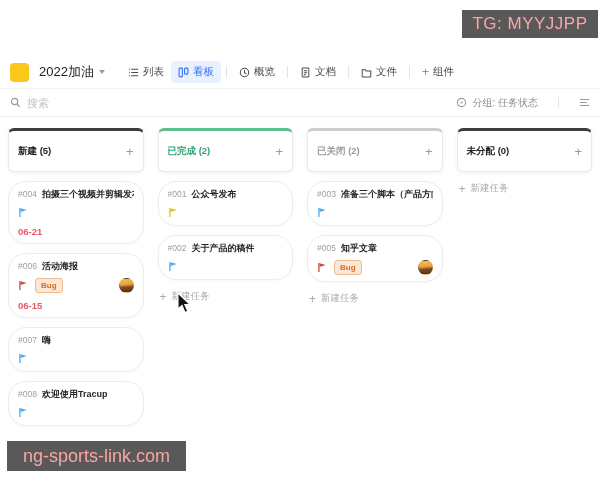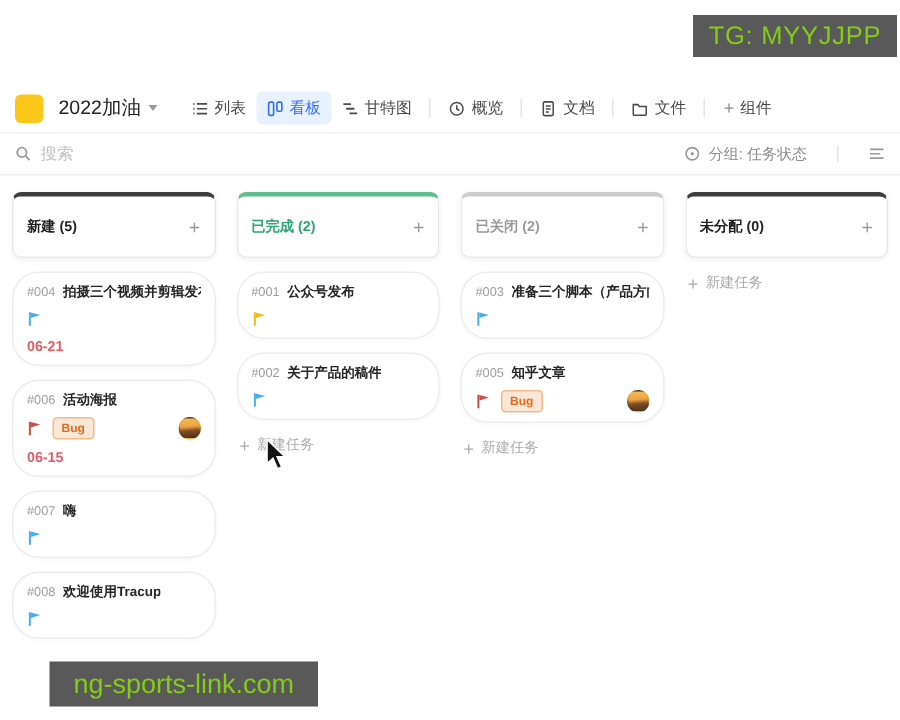--- a/index.html
+++ b/index.html
@@ -2,21 +2,21 @@
 <html><head>
 <meta charset="utf-8">
 <style>
   * { box-sizing: border-box; margin: 0; padding: 0; }
   html,body { width:600px; height:480px; }
   body {
     position: relative; background:#ffffff; overflow:hidden;
     font-family:"Liberation Sans", sans-serif; color:#262626;
   }
   
-  .wm { position:absolute; color:#84cc16; display:flex; align-items:center; justify-content:center; z-index:50; }
+  .wm { position:absolute; color:#fca5a5; display:flex; align-items:center; justify-content:center; z-index:50; }
   .wm-top { left:462px; top:10px; width:136px; height:28px; font-size:17px; letter-spacing:.5px; }
   .wm-bottom { left:7px; top:441px; width:179px; height:30px; font-size:18px; }
   
   .topbar { position:absolute; top:56px; left:0; right:0; height:33px; display:flex; align-items:center;
     padding:0 10px; border-bottom:1px solid #f1f1f1; }
   .logo { width:19px; height:19px; border-radius:4px; background:#fbc719; flex:0 0 auto; }
   .proj-title { margin-left:10px; font-size:13px; font-weight:normal; color:#222; white-space:nowrap; }
   .caret { width:0; height:0; margin-left:5px; border-left:3.5px solid transparent;
     border-right:3.5px solid transparent; border-top:4px solid #9a9a9a; }
   .tabs { display:flex; align-items:center; margin-left:16px; }
@@ -85,28 +85,20 @@
       </div>
       <div class="tab active" style="background: rgb(232, 241, 254);">
         <span style="display: flex;">
           <svg viewBox="0 0 12 12" fill="none" stroke="currentColor" stroke-width="1.2">
             <rect x="1.2" y="1.2" width="3.6" height="9.6" rx="1"></rect>
             <rect x="7.2" y="1.2" width="3.6" height="6.6" rx="1"></rect>
           </svg>
         </span>
         <span>看板</span>
       </div>
-      <div class="tab">
-        <span style="display: flex;">
-          <svg viewBox="0 0 12 12" fill="none" stroke="currentColor" stroke-width="1.3">
-            <path d="M1 2.7 H6.5 M3 6 H9 M5.5 9.3 H11"></path>
-          </svg>
-        </span>
-        <span>甘特图</span>
-      </div>
       <div class="sep"></div>
       <div class="tab">
         <span style="display: flex;">
           <svg viewBox="0 0 12 12" fill="none" stroke="currentColor" stroke-width="1.1">
             <circle cx="6" cy="6" r="4.6"></circle>
             <path d="M6 3.4 V6.2 L8 7.3"></path>
           </svg>
         </span>
         <span>概览</span>
       </div>
@@ -314,13 +306,13 @@
         <span class="plus-glyph">+</span>
         <span>新建任务</span>
       </div>
     </div>
   </div>
 
 <svg class="cursor" width="16" height="22" viewBox="0 0 16 22">
   <path d="M1 1 L1 17 L5 13.5 L8 20.5 L10.8 19.3 L7.8 12.5 L13 12.5 Z" fill="#141414" stroke="#ffffff" stroke-width="1.1"></path>
 </svg>
 
-<div class="wm wm-bottom" style="background: rgb(89, 89, 89); margin-left: 26px;">ng-sports-link.com</div>
+<div class="wm wm-bottom" style="background: rgb(89, 89, 89);">ng-sports-link.com</div>
 
 </body></html>

